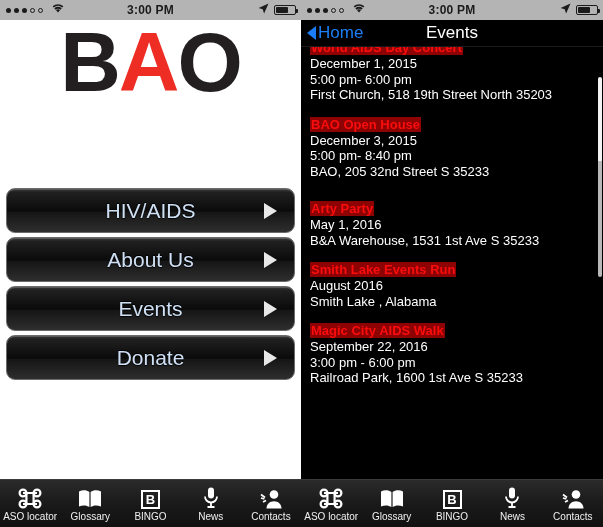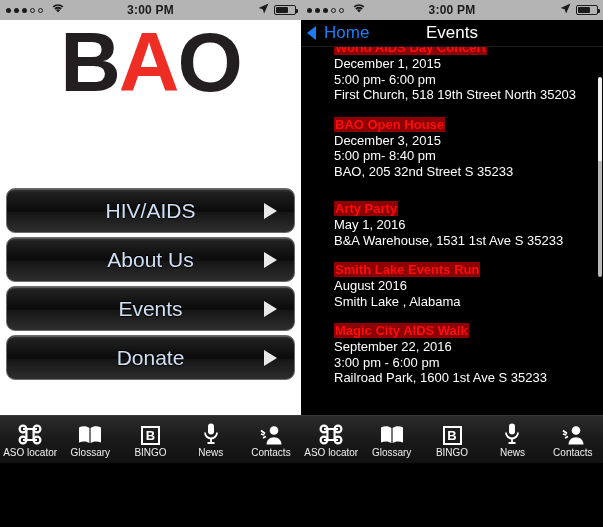--- a/index.html
+++ b/index.html
@@ -1,20 +1,20 @@
 <!DOCTYPE html>
 <html><head>
 <meta charset="utf-8">
 <style>
   * { margin:0; padding:0; box-sizing:border-box; }
   html,body { width:603px; height:527px; overflow:hidden; background:#000; }
   body { font-family:"Liberation Sans", sans-serif; }
 
   .screens { display:flex; width:603px; height:527px; }
-  .phone { position:relative; width:301px; height:463px; overflow:hidden; background:#fff; }
+  .phone { position:relative; width:301px; height:527px; overflow:hidden; background:#fff; }
   .phone.right { width:302px; background:#000; }
 
   
   .statusbar {
     height:20px; display:flex; align-items:center; position:relative;
     font-size:12px; font-weight:bold; color:#1b1b1b;
   }
   .statusbar.light { background:#b4b4b4; color:#1b1b1b; }
   .statusbar.dark  { background:#b4b4b4; color:#1b1b1b; }
   .sb-left { display:flex; align-items:center; gap:4px; padding-left:6px; }
@@ -55,31 +55,31 @@
     width:0; height:0; border-left:13px solid #e8e8e8;
     border-top:8px solid transparent; border-bottom:8px solid transparent;
   }
   .left-body { height:439px; background:#fff; }
 
   
   .navbar {
     height:27px; background:#000; display:flex; align-items:center; position:relative;
     border-bottom:1px solid #1a1a1a;
   }
-  .back { display:flex; align-items:center; gap:8px; padding-left:6px; cursor:pointer; }
+  .back { display:flex; align-items:center; gap:2px; padding-left:6px; cursor:pointer; }
   .chev { width:0;height:0; border-right:9px solid #1b7ef7; border-top:7px solid transparent; border-bottom:7px solid transparent; }
   .back .btxt { color:#1b7ef7; font-size:17px; }
   .nav-title {
     position:absolute; left:0; right:0; text-align:center;
     color:#fff; font-size:17px;
   }
 
   .events { background:#000; height:440px; overflow:hidden; position:relative; padding:0 9px; }
   .events-inner { margin-top:-9px; }
-  .event { margin-bottom:12px;margin-left:24px; }
+  .event { margin-bottom:12px; }
   .event .title {
     display:inline-block; color:#fb0d0d; background:#8d0202; font-weight:bold;
     font-size:13px; line-height:15px; padding:0 1px;
   }
   .event .line { color:#fff; font-size:13px; line-height:15.5px; }
 
   .scrollbar {
     position:absolute; right:1px; top:30px; width:4px; height:200px;
     background:linear-gradient(to bottom,#f2f2f2 0%,#f2f2f2 42%,#b8b8b8 42%,#b8b8b8 100%);
     border-radius:2px;

